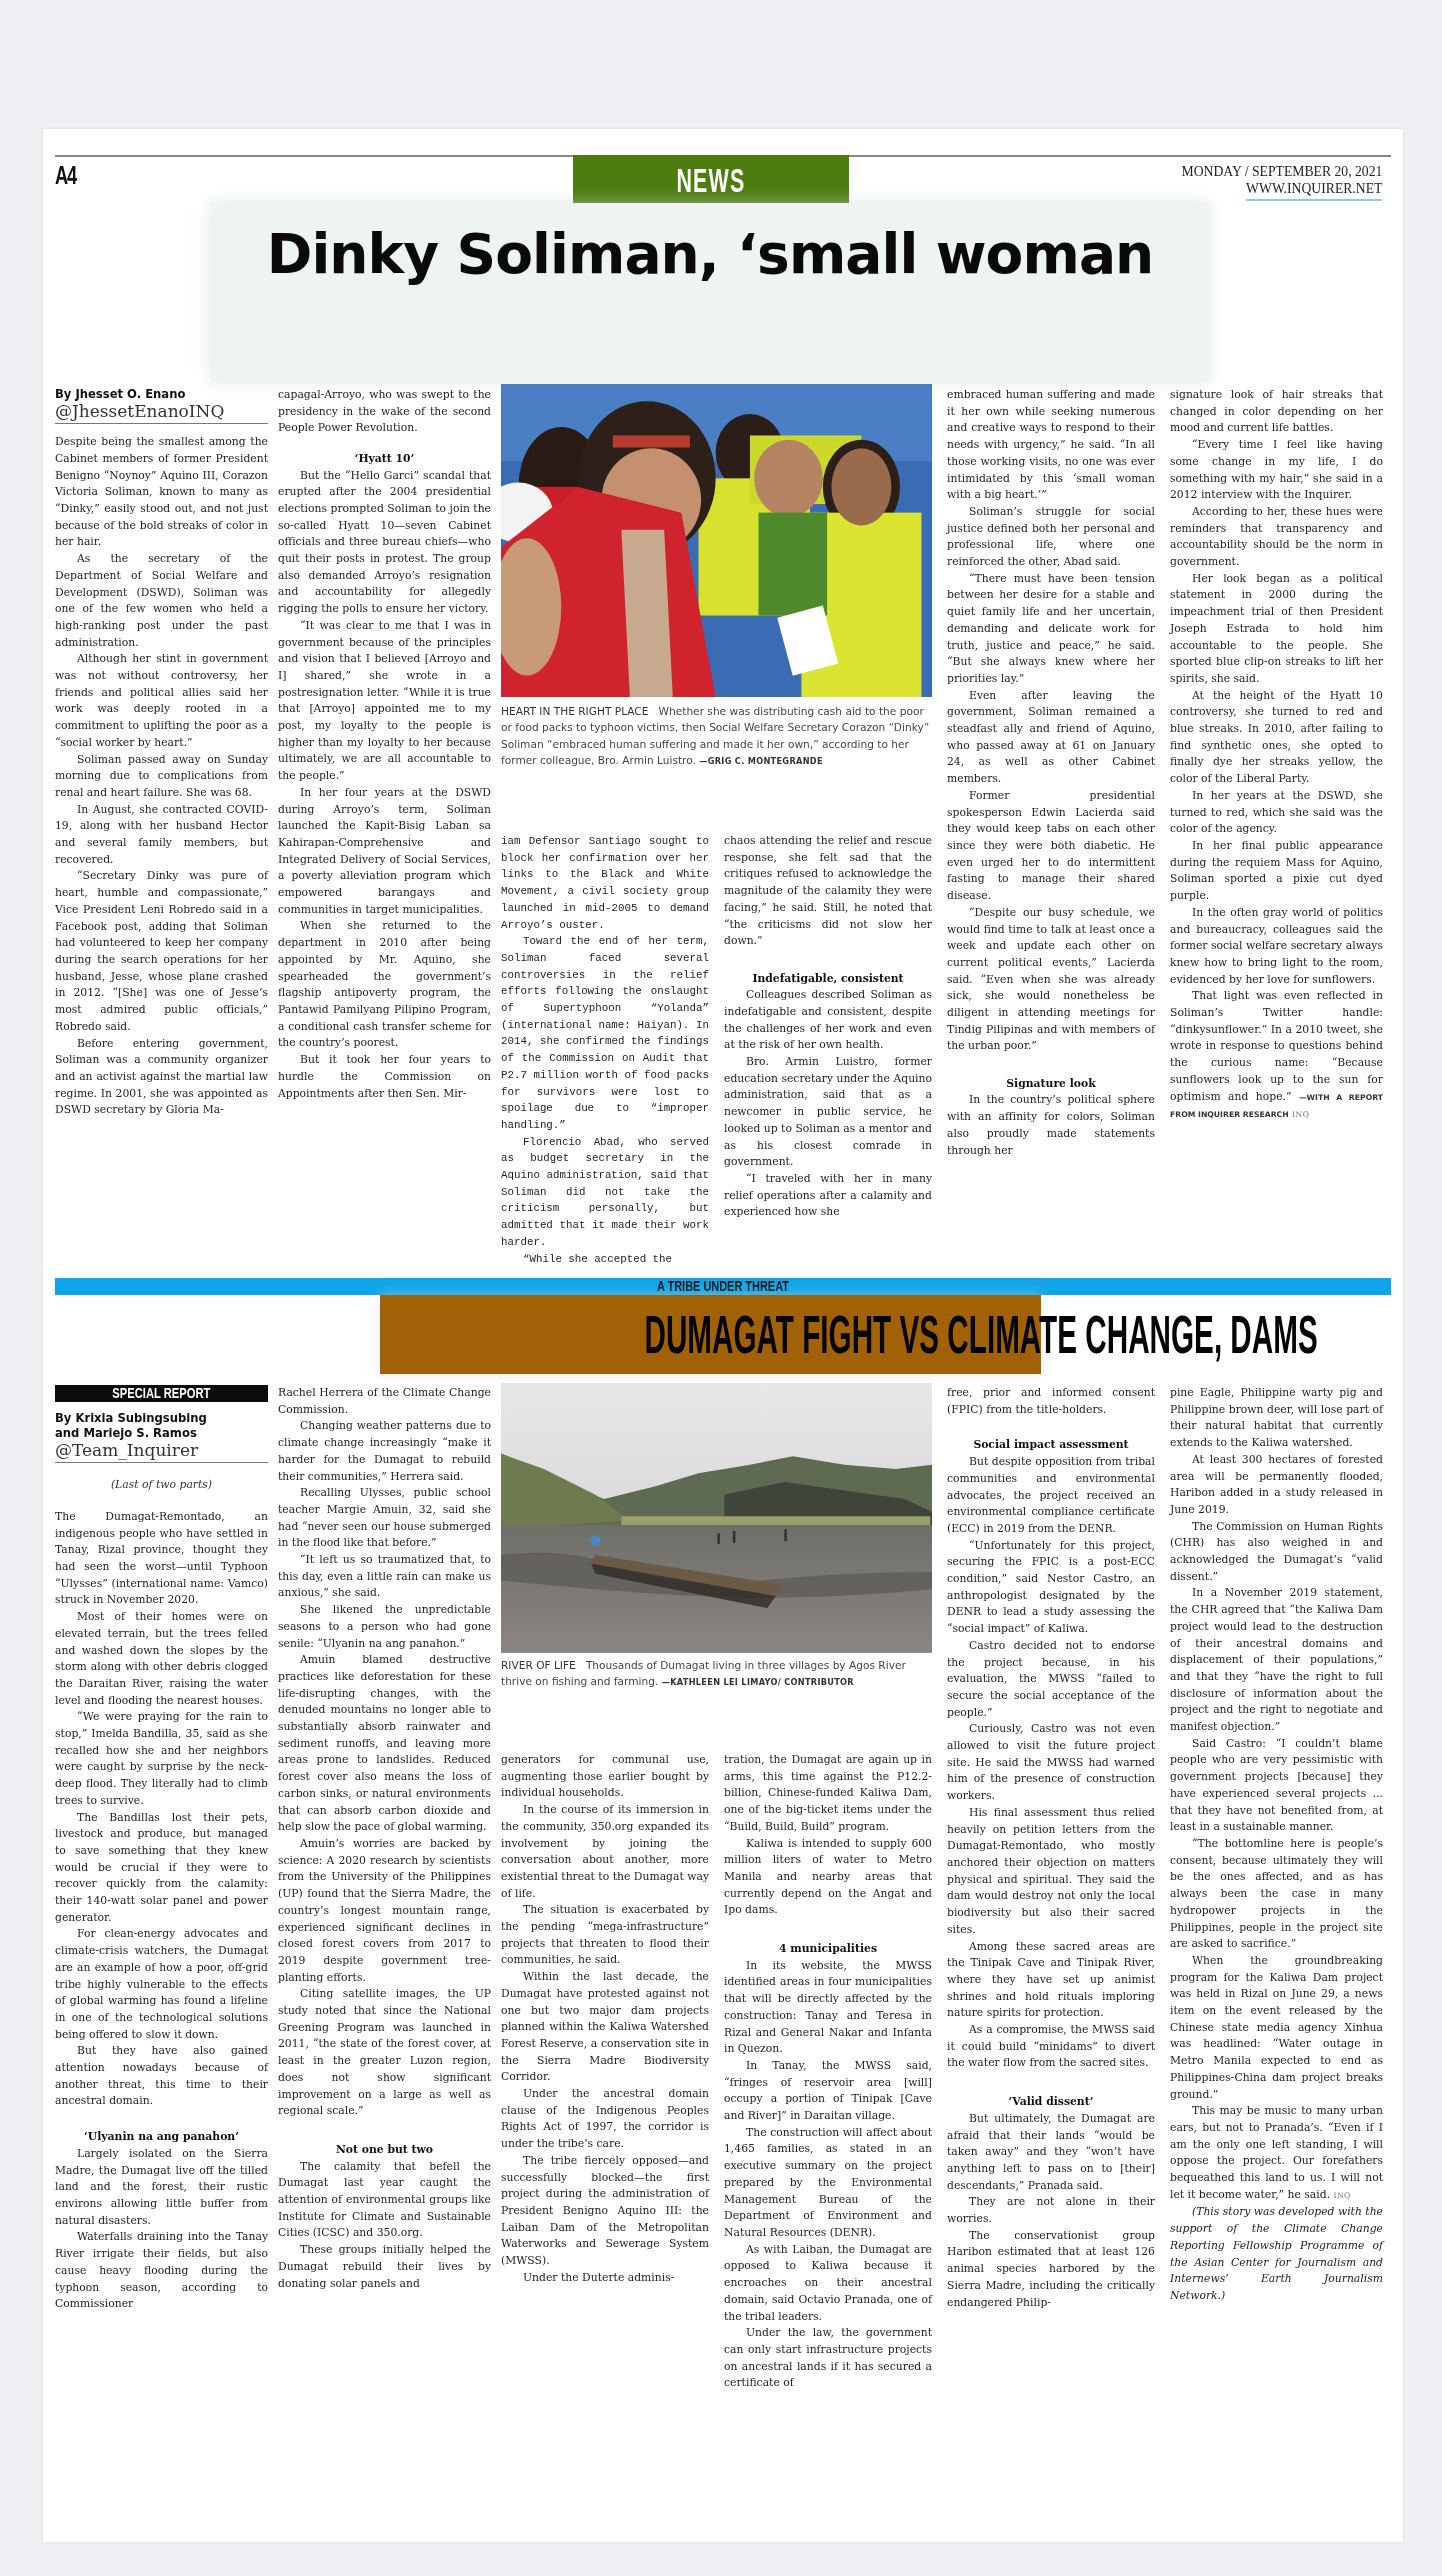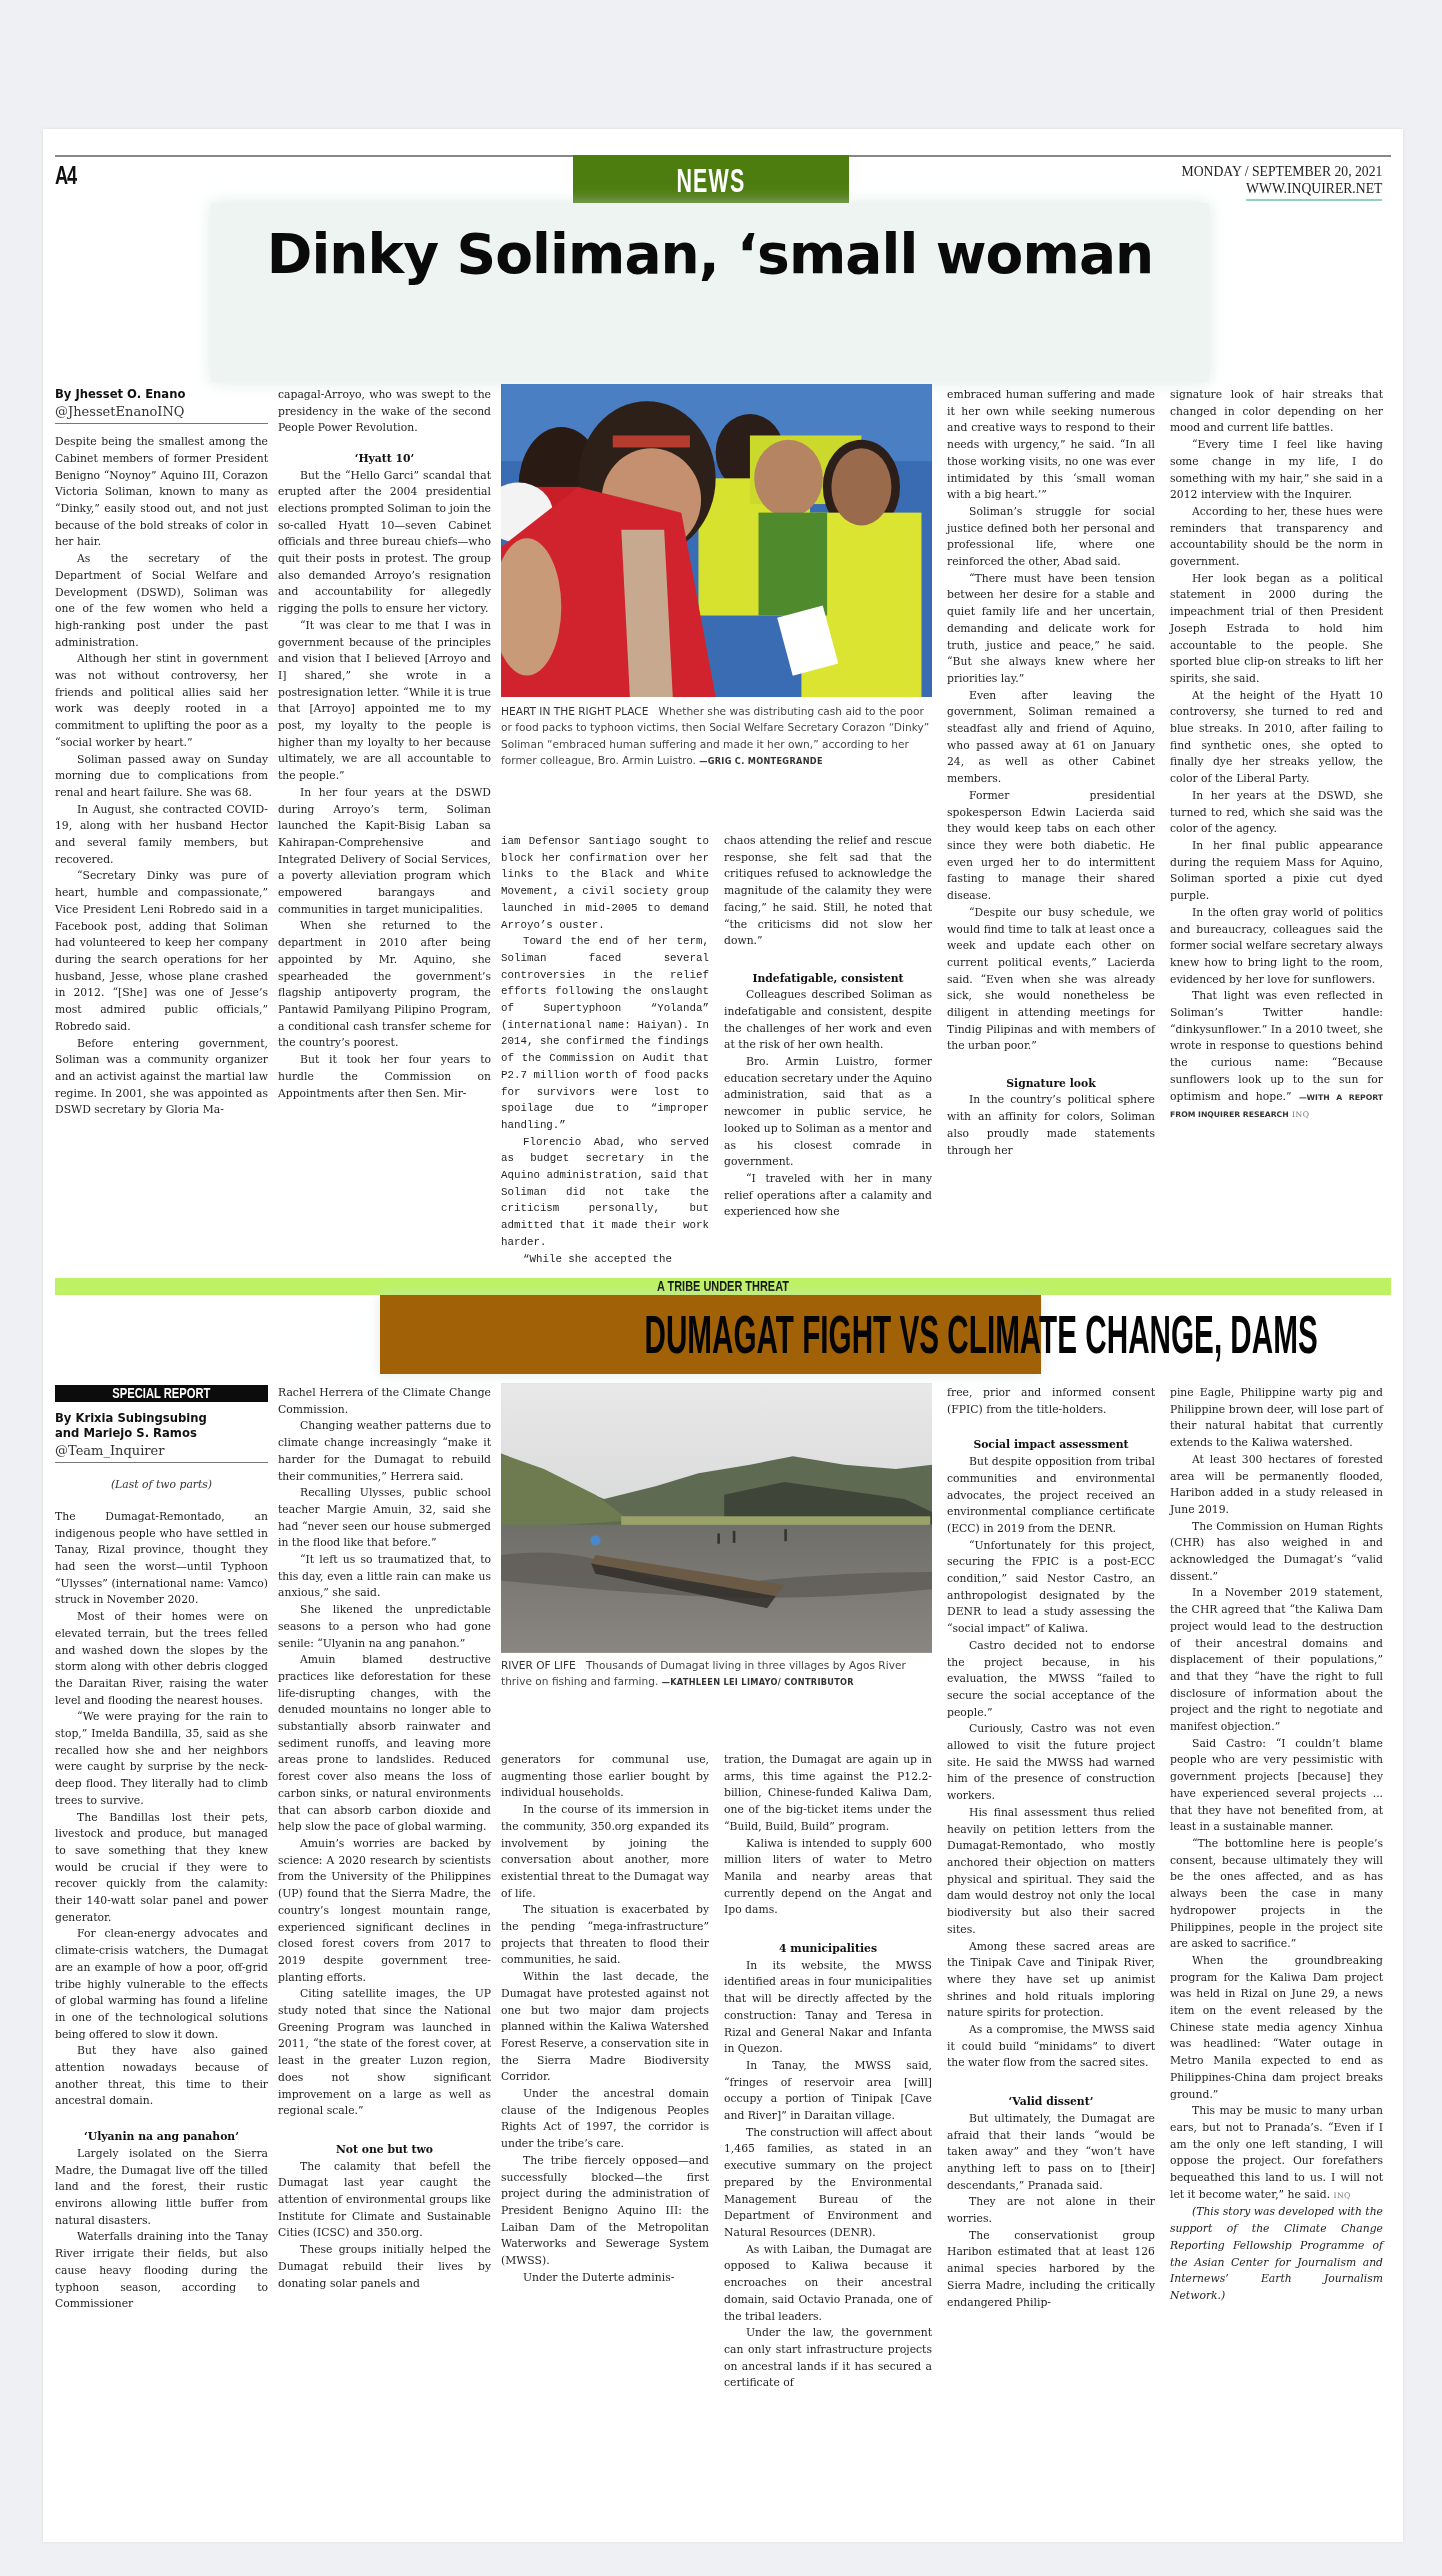--- a/index.html
+++ b/index.html
@@ -10,28 +10,28 @@
   .section-box { position:absolute; left:530px; top:26px; width:276px; height:52px; background:#4d7c0f; color:#fff; font-family:"Liberation Sans", sans-serif; font-weight:bold; font-size:33px; text-align:center; line-height:52px; letter-spacing:1.7px; }
   .section-box span { display:inline-block; transform:scaleX(0.65); }
   .dateline { position:absolute; right:20.6px; top:34px; text-align:right; font-family:"Liberation Serif", serif; font-size:13.7px; color:#222; line-height:17px;margin-left:30px; }
   .dateline .url { display:inline-block; border-bottom:2.6px solid #8fd3be; padding-bottom:1.7px; }
   .headline-wrap { position:absolute; left:168px; top:74px; width:998px; height:179px; background:#eef4f2; box-shadow:0 0 15.5px rgba(200,220,215,0.6); }
   .headline { position:absolute; left:0; right:0; top:19px; text-align:center; font-family:"DejaVu Sans", sans-serif; font-weight:900; font-size:55px; line-height:64px; color:#0a0a0a; letter-spacing:-0.9px; }
   .col { position:absolute; font-size:10.8px; line-height:16.7px; color:#222; text-align:justify; hyphens:auto; }
   .col p { margin:0; text-indent:22px; }
   .col p.first { text-indent:0; }
   .byline { font-family:"DejaVu Sans", sans-serif; font-weight:bold; font-size:11.6px; color:#111; line-height:15.5px; }
-  .handle { font-size:13px; color:#333; line-height:17px; padding-bottom:3.4px; border-bottom:1.3px solid #777; margin-bottom:10.3px; }
+  .handle { font-size:17px; color:#333; line-height:17px; padding-bottom:3.4px; border-bottom:1.3px solid #777; margin-bottom:10.3px; }
   .subhead { font-weight:bold; text-align:center; margin:13.7px 0 0 0; color:#111; }
   .caption { position:absolute; font-family:"DejaVu Sans", sans-serif; font-size:10.6px; line-height:16.3px; color:#444; }
   .caption .cap-title { color:#333; }
   .caption .credit { font-size:8.2px; font-weight:bold; color:#333; letter-spacing:0.3px; }
   .photo1 { position:absolute; left:458px; top:255px; width:431px; height:313px; overflow:hidden; background:#3563a8; }
   .photo2 { position:absolute; left:458px; top:1254px; width:431px; height:270px; overflow:hidden; background:#d8d9d9; }
-  .kicker-bar { position:absolute; left:12px; right:12px; top:1149px; height:17px; background:#bef264; text-align:center; font-family:"Liberation Sans", sans-serif; font-weight:bold; font-size:14.6px; line-height:17px; color:#111; }
+  .kicker-bar { position:absolute; left:12px; right:12px; top:1149px; height:17px; background:#0ea5e9; text-align:center; font-family:"Liberation Sans", sans-serif; font-weight:bold; font-size:14.6px; line-height:17px; color:#111; }
   .kicker-bar span { display:inline-block; transform:scaleX(0.75); }
   .headline2-wrap { position:absolute; left:337px; top:1166px; width:661px; height:79px; background:#a16207; box-shadow:0 0 12px rgba(200,220,215,0.6); }
   .headline2 { position:absolute; left:0; right:0; top:8.6px; text-align:center; font-family:"Liberation Sans", sans-serif; font-weight:bold; font-size:53px; line-height:62px; color:#050505; }
   .headline2 span { display:inline-block; transform:scaleX(0.56); white-space:nowrap; transform-origin:center; }
   .special-report { background:#0c0c0c; color:#fff; font-family:"Liberation Sans", sans-serif; font-weight:bold; font-size:14px; text-align:center; height:17px; line-height:17px; margin-bottom:8.6px; }
   .special-report span { display:inline-block; transform:scaleX(0.8); }
   .series { font-style:italic; text-align:center; margin:13.7px 0 15.5px 0; color:#333; }
   .inq { font-size:7.7px; color:#777; letter-spacing:0.4px; }
   .credit-inline { font-family:"DejaVu Sans", sans-serif; font-size:7.7px; font-weight:bold; color:#333; }
   .italic { font-style:italic; }

